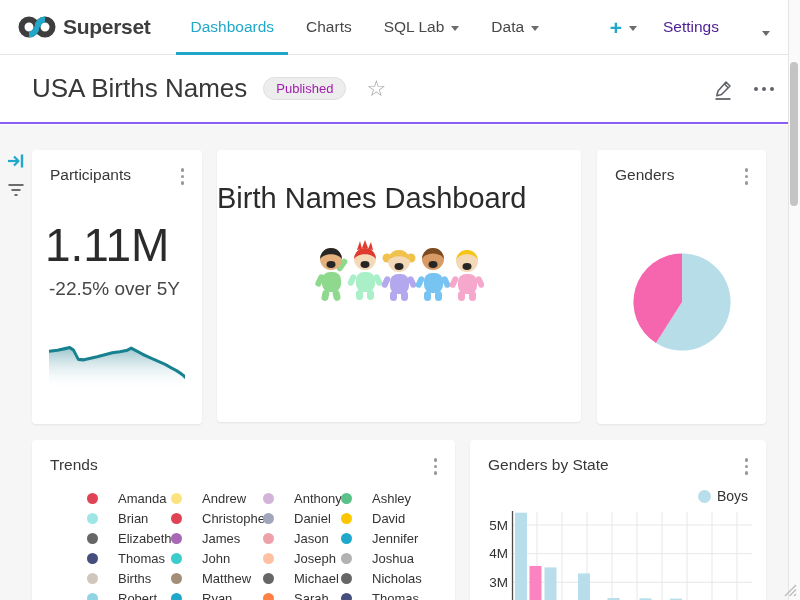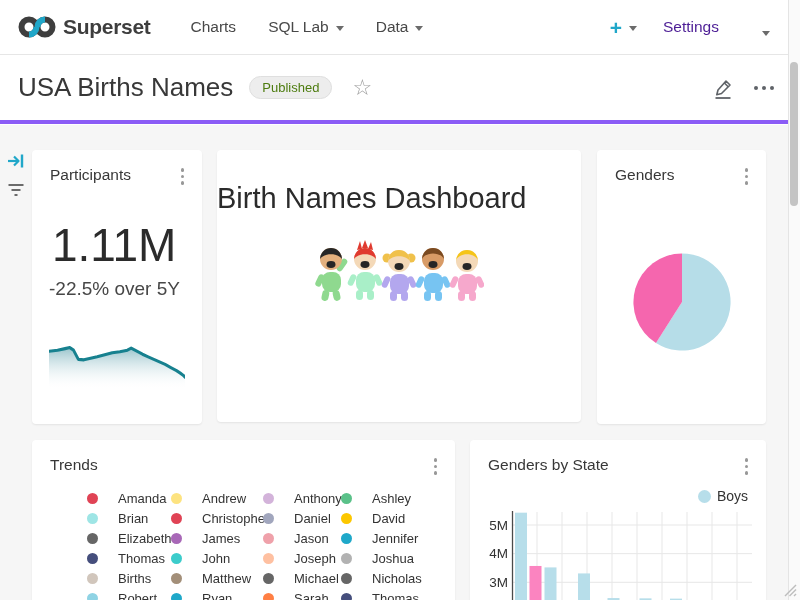--- a/index.html
+++ b/index.html
@@ -19,41 +19,41 @@
                             height:3px; background:#20A7C9; }
   .caret { width:0; height:0; border-left:4px solid transparent; border-right:4px solid transparent;
            border-top:5px solid #6b6b6b; margin-left:7px; margin-top:2px; }
   .nav-right { margin-left:auto; margin-right:30px; display:flex; align-items:center; gap:26px; }
   .plus-btn { display:flex; align-items:center; cursor:pointer; }
   .plus-glyph { color:#20A7C9; font-size:21px; font-weight:700; line-height:1; }
   .settings-btn { display:flex; align-items:flex-end; font-size:15.5px; color:#4c1d95; cursor:pointer;gap:36px; }
 
   
   .dash-header { position:absolute; left:0; top:55px; width:800px; height:69px; background:#fff;
-                 border-bottom:4px solid #8b5cf6; display:flex; align-items:center; padding-left:18px; z-index:2; }
+                 border-bottom:2px solid #8b5cf6; display:flex; align-items:center; padding-left:32px; z-index:2; }
   .dash-title { font-size:26px; font-weight:500; color:#383838; }
-  .badge { margin-left:16px; background:#EDEDED; border:1px solid #DFDFDF; color:#4d7c0f;
+  .badge { margin-left:16px; background:#EDEDED; border:1px solid #DFDFDF; color:#a21caf;
            font-size:13px; padding:3px 12px; border-radius:12px; cursor:pointer; }
   .star { margin-left:20px; font-size:22px; color:#9E9E9E; cursor:pointer; line-height:1; }
   .header-actions { margin-left:auto; margin-right:26px; display:flex; align-items:center; gap:20px; }
   .dots-h { display:flex; gap:4px; cursor:pointer; }
   .dots-h i { width:4px; height:4px; border-radius:50%; background:#5F6368; }
 
   
   .canvas { position:absolute; left:0; top:125px; width:800px; height:475px; background:#F6F6F6; }
   .side-icon { position:absolute; cursor:pointer; }
 
   .card { position:absolute; background:#fff; border-radius:4px;
           box-shadow:0 1px 2px rgba(0,0,0,0.08); }
   .card-title { position:absolute; left:18px; top:16px; font-size:15.5px; font-weight:500; color:#383838; }
   .kebab { position:absolute; right:14px; top:16px; display:flex; flex-direction:column; gap:3px;
            padding:2px 4px; cursor:pointer; }
   .kebab i { width:3.5px; height:3.5px; border-radius:50%; background:#989898; }
 
-  .big-number { position:absolute; left:20px; top:70px; font-size:46px; color:#2B2B2B; line-height:1.1; }
+  .big-number { position:absolute; left:13px; top:70px; font-size:46px; color:#2B2B2B; line-height:1.1; }
   .sub-header { position:absolute; left:17px; top:128px; font-size:19px; color:#474747; }
 
   .banner-heading { position:absolute; left:0; top:32px; width:100%; text-align:left;
                     font-size:29px; font-weight:500; color:#2B2B2B; }
 
   .legend-grid { position:absolute; left:55px; top:48px; display:grid;
                  grid-template-columns:84px 92px 78px auto; grid-auto-rows:20px; }
   .legend-item { display:flex; align-items:center; gap:20px; font-size:13px; color:#333; cursor:pointer; }
   .legend-item .dot { width:11px; height:11px; border-radius:50%; flex:none; }
 
@@ -75,20 +75,23 @@
   <div class="brand">
     <svg width="38" height="26" viewBox="0 0 38 26">
       <circle cx="11" cy="13" r="7.5" fill="none" stroke="#3E3E3E" stroke-width="6"></circle>
       <circle cx="27" cy="13" r="7.5" fill="none" stroke="#3E3E3E" stroke-width="6"></circle>
       <path d="M11 20.5 A 7.5 7.5 0 0 0 18.5 13" fill="none" stroke="#20A7C9" stroke-width="6"></path>
       <path d="M27 5.5 A 7.5 7.5 0 0 0 19.5 13" fill="none" stroke="#20A7C9" stroke-width="6"></path>
     </svg>
     <span class="brand-text">Superset</span>
   </div>
   <div class="nav-menu">
+      <div class="nav-item active">
+        <span>Dashboards</span>
+      </div>
       <div class="nav-item">
         <span>Charts</span>
       </div>
       <div class="nav-item">
         <span>SQL Lab</span>
         <span class="caret"></span>
       </div>
       <div class="nav-item">
         <span>Data</span>
         <span class="caret"></span>

